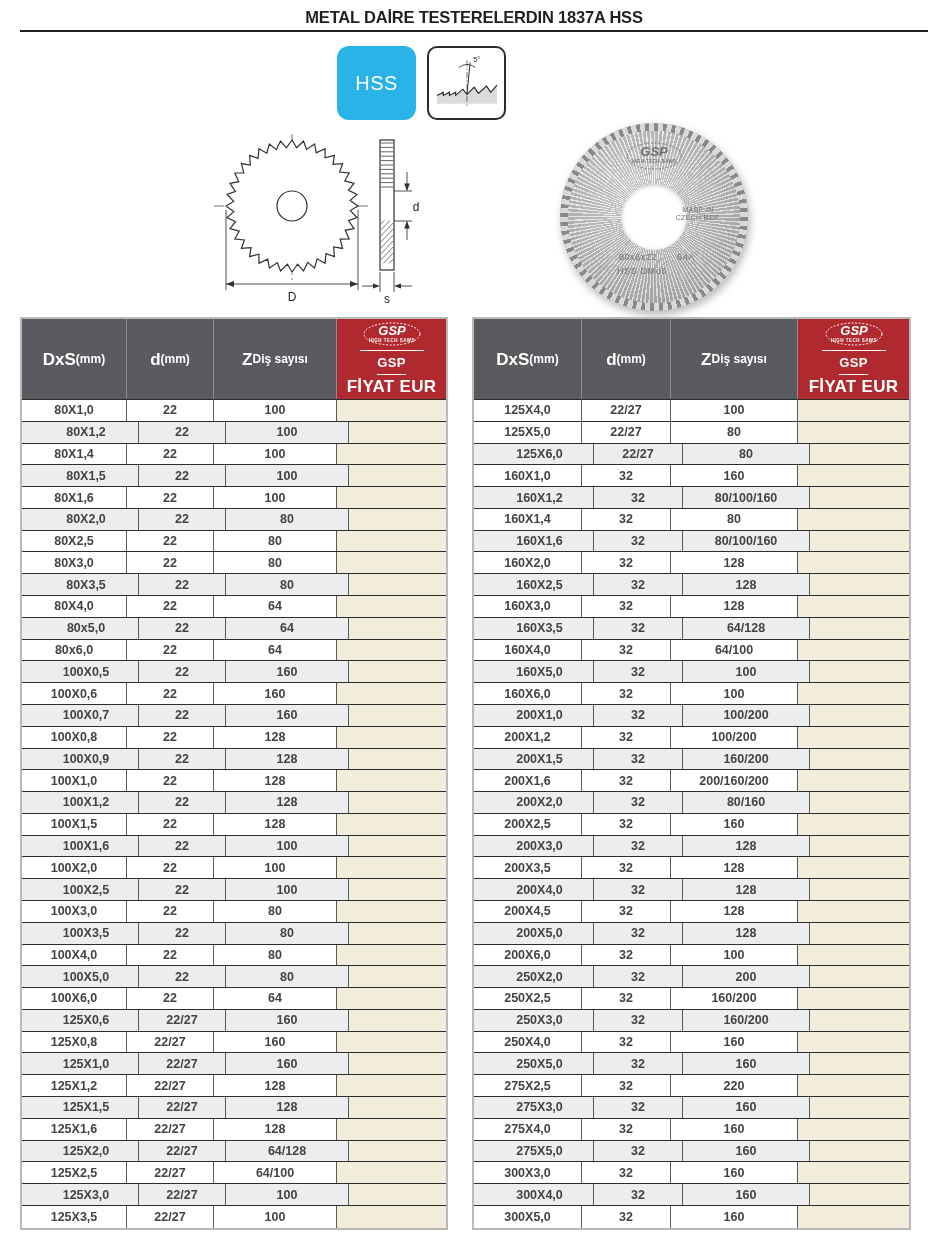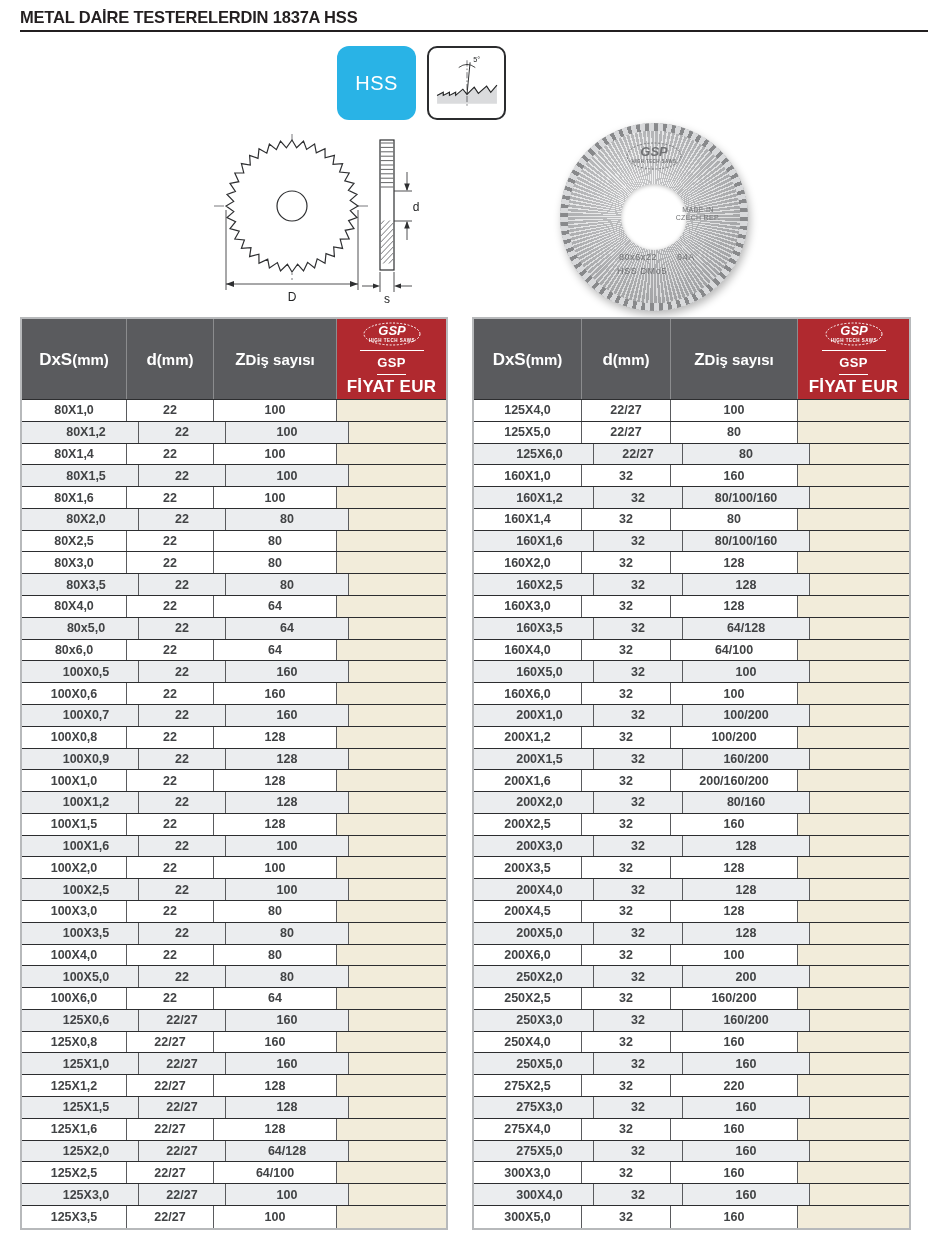--- a/index.html
+++ b/index.html
@@ -1,21 +1,21 @@
 <!DOCTYPE html>
 <html style="--hss_cyan: #29b3e6; --badge_gray: #c9cacb; --header_gray: #5a5b5e; --brand_red: #b0292f; --price_beige: #f2ecda; --row_alt: #ebedef;"><head>
 <meta charset="utf-8">
 <style>
   html,body{margin:0;padding:0;background:#fff;}
   .page{position:relative;width:948px;height:1248px;background:#fff;overflow:hidden;
         font-family:"Liberation Sans",sans-serif;color:#232425;}
 
   
   .topbar{position:absolute;left:20px;right:20px;top:8px;display:flex;
-          justify-content:flex-start;align-items:flex-start;}
+          justify-content:center;align-items:flex-start;}
   .topbar span{font-size:16.5px;font-weight:700;letter-spacing:-0.2px;color:#231f20;}
   .rule{position:absolute;left:20px;right:20px;top:30px;height:2px;background:#231f20;}
 
   
   .badges{position:absolute;left:337px;top:46px;display:flex;gap:11px;}
   .badge{width:79px;height:74px;border-radius:12px;display:flex;flex-direction:column;
          align-items:center;justify-content:center;box-sizing:border-box;}
   .badge.hss{background:var(--hss_cyan,#29b3e6);}
   .badge.hss span{color:#fff;font-size:20px;font-weight:400;letter-spacing:.5px;}
   .badge.din{background:var(--badge_gray,#c9cacb);}
@@ -54,21 +54,21 @@
   .table{position:absolute;top:317px;border:2px solid #b7b9bb;background:#fff;box-sizing:border-box;}
   .table.left{left:20px;width:428px;}
   .table.right{left:472px;width:439px;}
   .table.left{--c1:105px;--c2:87px;--c3:123px;}
   .table.right{--c1:108px;--c2:89px;--c3:127px;}
   .thead{display:grid;grid-template-columns:var(--c1) var(--c2) var(--c3) 1fr;height:80px;
          border-bottom:1px solid #2c2d2f;}
   .th{background:var(--header_gray,#5a5b5e);color:#fff;display:flex;flex-direction:row;
       align-items:center;justify-content:center;border-right:1px solid #8b8c8e;}
   .th-main{font-size:17px;font-weight:700;line-height:1;}
-  .th-sub{font-size:15px;font-weight:700;margin-top:0;}
+  .th-sub{font-size:12px;font-weight:700;margin-top:0;}
   .price-head{background:var(--brand_red,#b0292f);display:flex;flex-direction:column;border-right:none;}
   .ph-logo{flex:0 0 31px;display:flex;align-items:center;justify-content:center;border-bottom:1.5px solid #fff;}
   .ph-gsp{flex:0 0 23px;display:flex;align-items:center;justify-content:center;
           color:#fff;font-size:13px;font-weight:700;border-bottom:1.5px solid #fff;letter-spacing:.4px;}
   .ph-label{flex:1;display:flex;align-items:center;justify-content:center;
           color:#fff;font-size:17px;font-weight:700;letter-spacing:.3px;}
   .logo-gsp{font:italic 700 13px "Liberation Sans",sans-serif;fill:#fff;text-anchor:middle;}
   .logo-sub{font:700 4.5px "Liberation Sans",sans-serif;fill:#fff;text-anchor:middle;letter-spacing:.5px;}
   .tbody{display:block;}
   .trow{display:grid;grid-template-columns:var(--c1) var(--c2) var(--c3) 1fr;height:21.789px;

